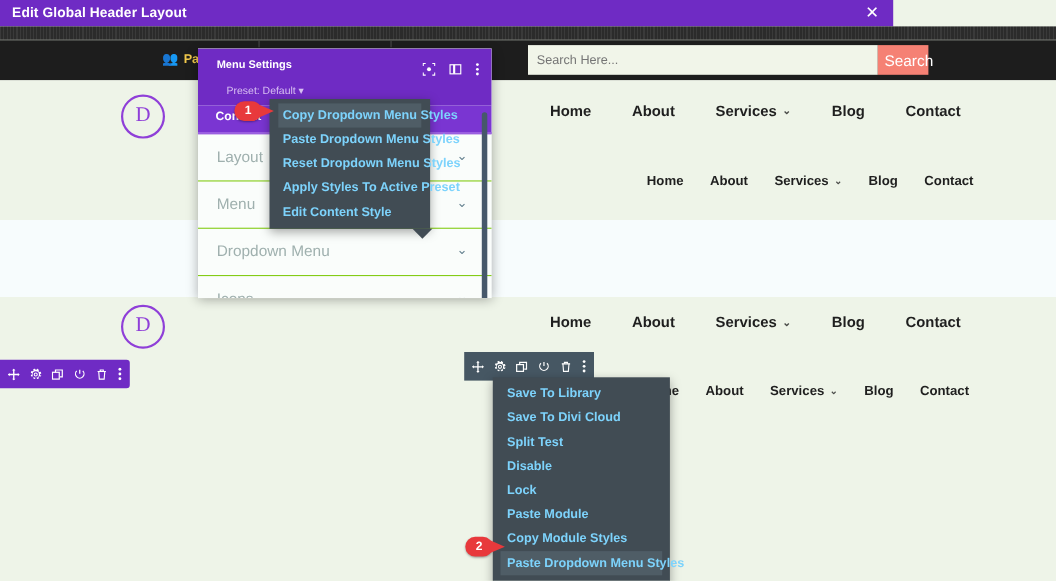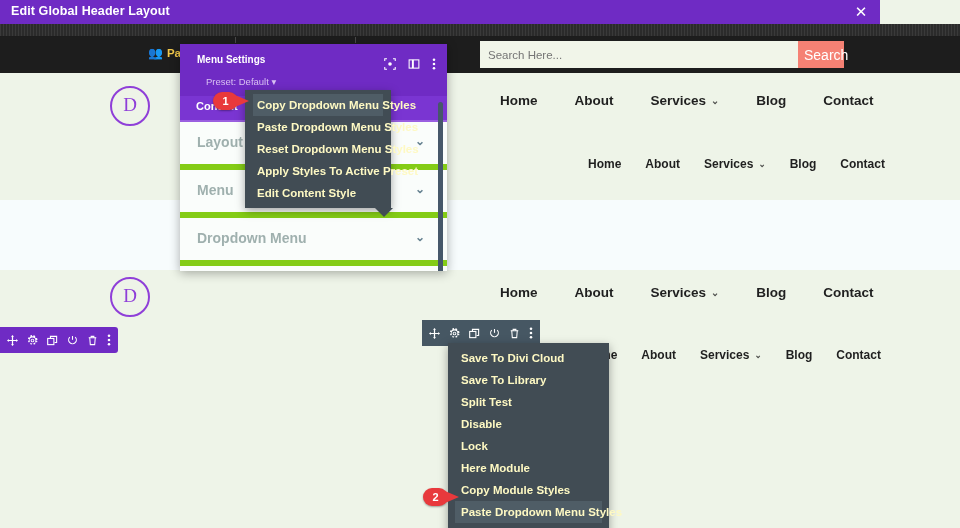--- a/index.html
+++ b/index.html
@@ -4,21 +4,21 @@
 <style>
   html,body{margin:0;padding:0;}
   body{
     width:960px;height:528px;overflow:hidden;position:relative;
     background:#eef4e8;
     font-family:"Liberation Sans", sans-serif;
     -webkit-font-smoothing:antialiased;
   }
   
   #titlebar{
-    position:absolute;left:0;top:0;width:880px;height:24px;
+    position:absolute;left:0;top:0;width:812px;height:24px;
     background:#6f2bc4;color:#fff;
   }
   #titlebar .title{
     position:absolute;left:11px;top:4px;font-size:12.5px;font-weight:bold;letter-spacing:.1px;
   }
   #titlebar .close{
     position:absolute;right:10px;top:3px;width:18px;height:18px;
     font-size:15px;line-height:17px;text-align:center;color:#fff;cursor:pointer;
   }
   
@@ -99,34 +99,34 @@
     position:absolute;left:26px;top:32px;color:#d8c0f2;font-size:9.5px;
   }
   #panel-head .picons{position:absolute;right:11px;top:12px;display:flex;gap:12px;align-items:center;color:#fff;}
   #panel-tabs{
     height:24px;background:#7a35d2;position:relative;border-bottom:2px solid #9a5fe0;
   }
   #panel-tabs .tab{
     position:absolute;left:16px;top:4px;color:#fff;font-size:11px;font-weight:bold;
   }
   .acc-row{
-    position:relative;height:42px;border-bottom:6px solid #84cc16;font-weight:bold;
+    position:relative;height:42px;border-bottom:1px solid #84cc16;
   }
   .acc-row .lbl{
     position:absolute;left:17px;top:12px;font-size:14px;color:#9fb0ae;
   }
   .acc-row .chev{
     position:absolute;right:22px;top:12px;color:#64808f;font-size:12px;
   }
   #panel-scroll{
     position:absolute;right:4px;top:58px;width:5px;height:200px;background:#46586a;border-radius:3px;
   }
   
   .ctxmenu{
-    position:absolute;background:#414c54;color:#fef9c3;padding:4px 0;
+    position:absolute;background:#414c54;color:#7dd3fc;padding:4px 0;
     box-shadow:0 3px 9px rgba(0,0,0,.35);
   }
   .ctxmenu .mi{
     font-size:11.5px;font-weight:bold;padding:5px 14px 5px 14px;white-space:nowrap;cursor:pointer;
   }
   .ctxmenu .mi.hl{background:#4f5d66;}
   #menu-top{left:245px;top:90px;width:146px;}
   #menu-top .mi{padding-left:4px;margin:0 8px;padding-right:8px;}
   #menu-top .mi.hl{margin:0 8px;}
   #menu-top .tail{
@@ -383,26 +383,26 @@
 <div class="ctxmenu" id="menu-top">
   <div class="tail"></div>
 <div class="mi hl">Copy Dropdown Menu Styles</div>
     <div class="mi">Paste Dropdown Menu Styles</div>
     <div class="mi">Reset Dropdown Menu Styles</div>
     <div class="mi">Apply Styles To Active Preset</div>
     <div class="mi">Edit Content Style</div>
   </div>
 
 <div class="ctxmenu" id="menu-bottom">
+    <div class="mi">Save To Library</div>
     <div class="mi">Save To Divi Cloud</div>
-    <div class="mi">Save To Library</div>
     <div class="mi">Split Test</div>
     <div class="mi">Disable</div>
     <div class="mi">Lock</div>
-    <div class="mi">Here Module</div>
+    <div class="mi">Paste Module</div>
     <div class="mi">Copy Module Styles</div>
     <div class="mi hl">Paste Dropdown Menu Styles</div>
     <div class="mi">Reset Module Styles</div>
   </div>
 
 <div class="callout" id="callout1">
   <span class="bub">1</span>
   <span class="tip"></span>
 </div>
 <div class="callout" id="callout2">

